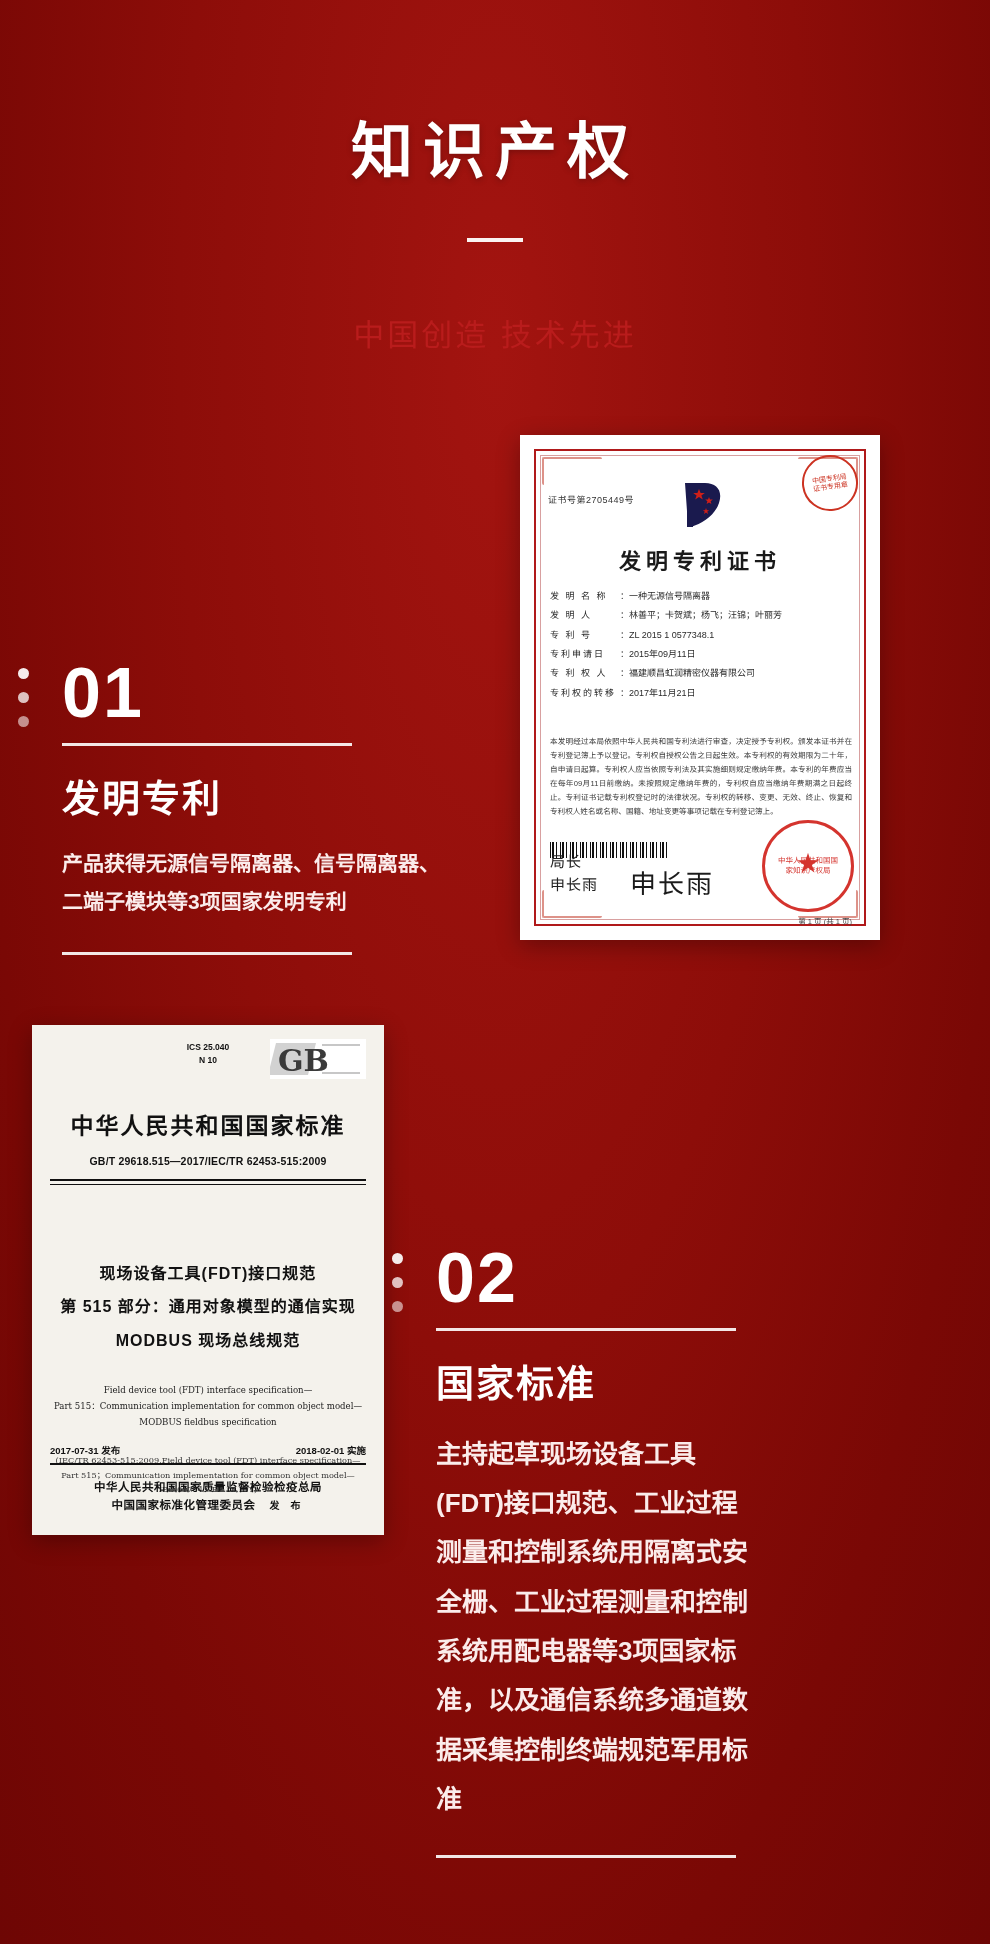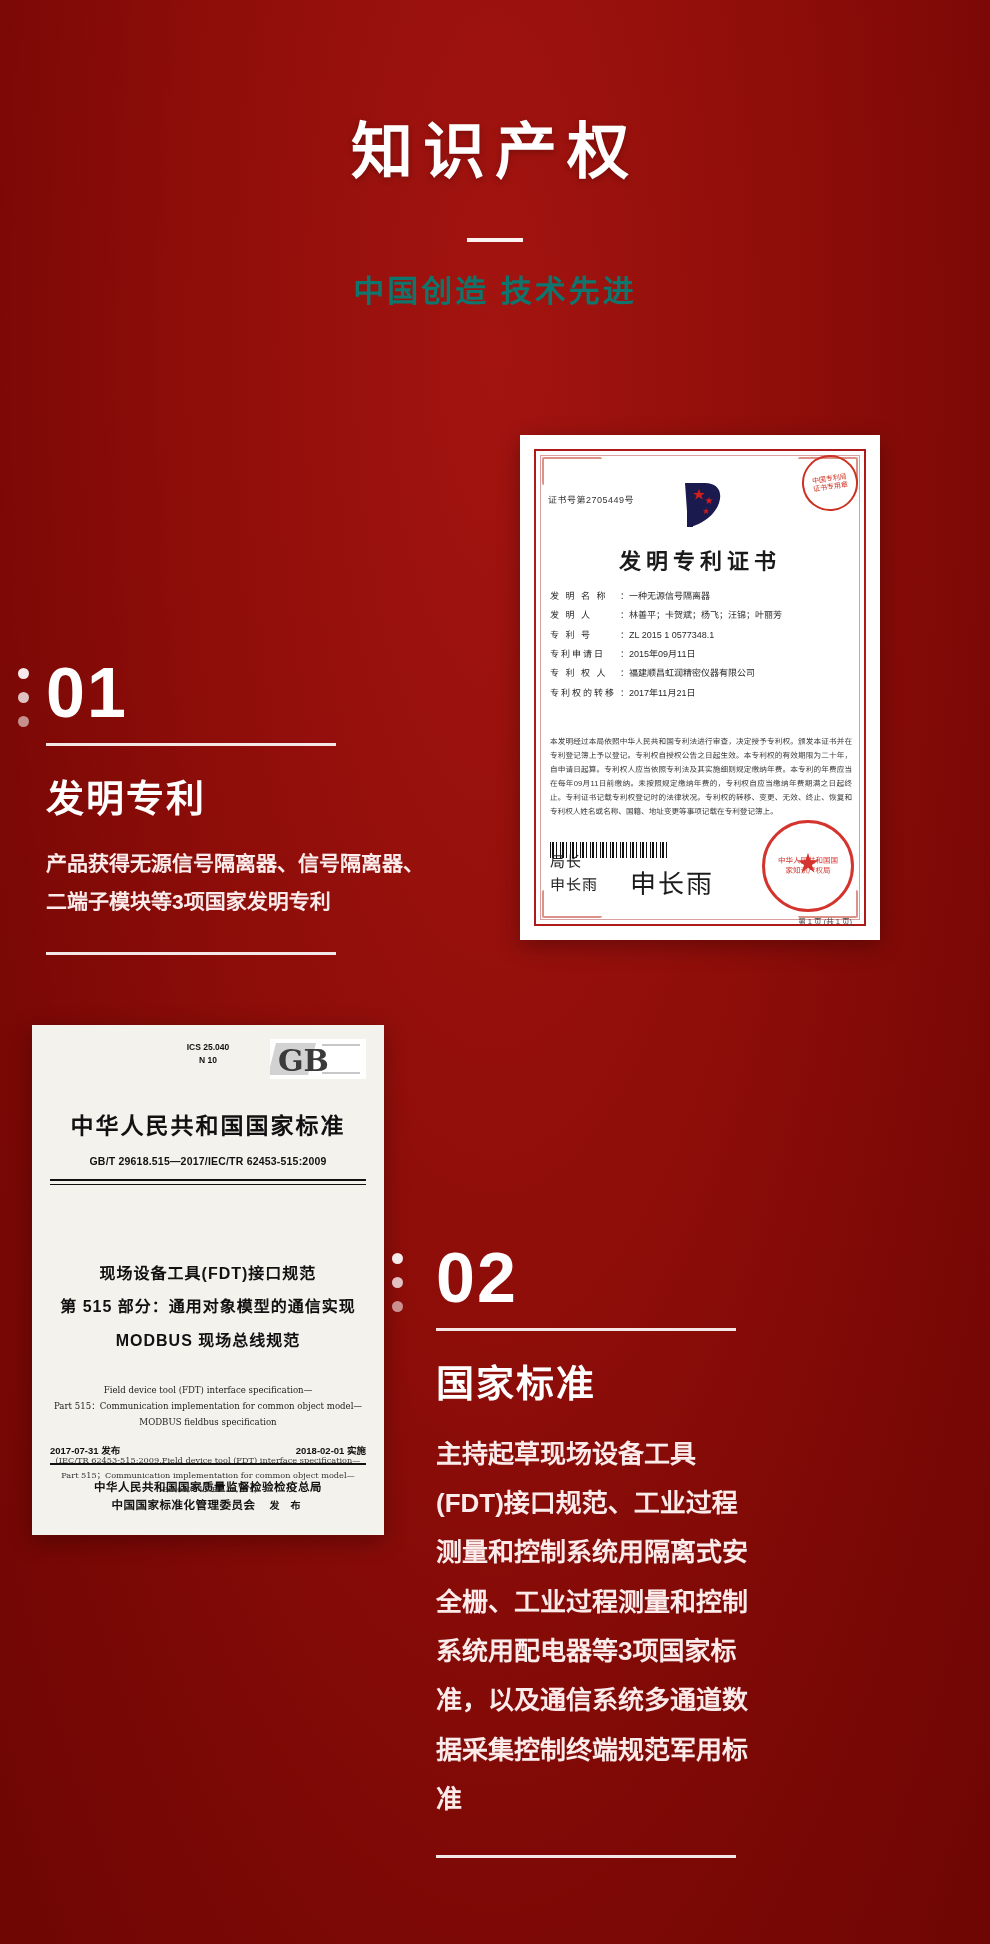--- a/index.html
+++ b/index.html
@@ -31,40 +31,40 @@
     text-shadow: 0 2px 6px rgba(0,0,0,0.25);
   }
   .header-rule {
     width: 56px;
     height: 4px;
     background: #ffffff;
     margin: 52px auto 0 auto;
     opacity: 0.95;
   }
   .header-sub {
-    margin-top: 24px;
+    margin-top: 68px;
     font-size: 31px;
     letter-spacing: 3px;
-    color: #0f766e;
-    font-weight: bold;
+    color: #b91c1c;
+    font-weight: normal;
   }
 
   
   .section {
     position: absolute;
     display: flex;
   }
   .sec-01 { top: 660px; left: 0px; width: 990px; }
   .sec-02 { top: 1245px; left: 0px; width: 990px; }
 
   .text-col {
     position: relative;
     box-sizing: border-box;
   }
-  .sec-01 .text-col { width: 460px; padding-left: 2px; }
+  .sec-01 .text-col { width: 460px; padding-left: 18px; }
   .sec-02 .text-col { width: 470px; padding-left: 8px; }
 
   
   .dots {
     position: absolute;
     left: 18px;
     top: 8px;
     display: flex;
     flex-direction: column;
     gap: 13px;

